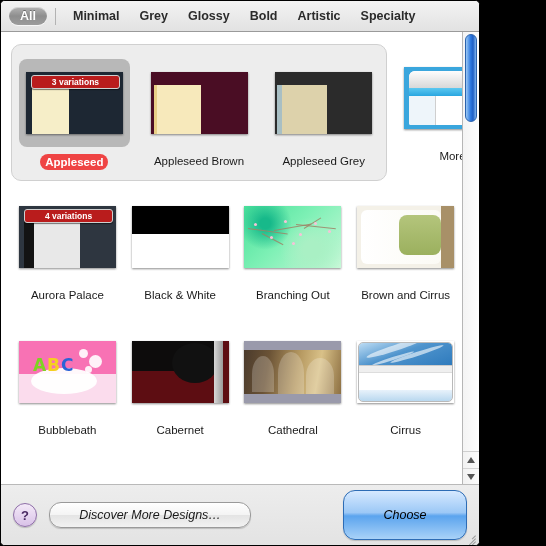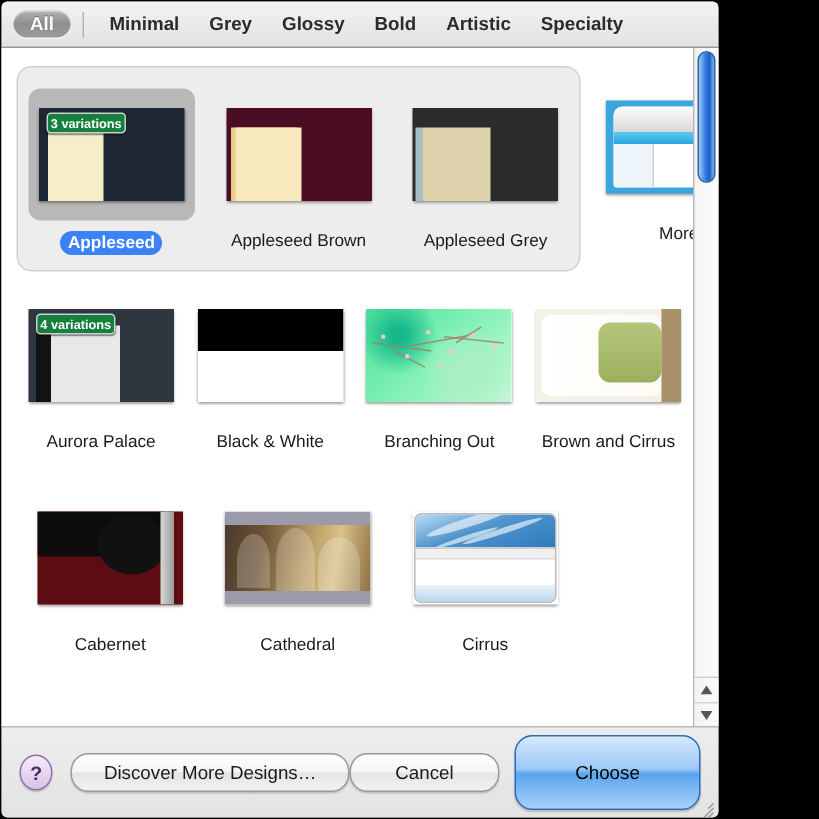--- a/index.html
+++ b/index.html
@@ -58,29 +58,29 @@
   .thumb{
     width:97px;height:62px;position:relative;overflow:hidden;
     box-shadow:0 1px 2px rgba(0,0,0,.45);
     background:#fff;
   }
   .label{
     margin-top:7px;font-size:11.5px;color:#1a1a1a;text-align:center;
     line-height:14px;white-space:nowrap;
   }
   .label.pill{
-    background:#3b82f6;color:#fff;border-radius:8px;padding:1px 5px;
+    background:#ef4444;color:#fff;border-radius:8px;padding:1px 5px;
     font-weight:bold;
     text-align:center;
   }
   .badge{
     position:absolute;left:5px;top:3px;z-index:4;
     font-size:8.5px;font-weight:bold;color:#fff;
-    background:#15803d;border:1px solid #cfcfcf;border-radius:3px;
-    padding:0px 2px;line-height:12px;white-space:nowrap;
+    background:#b91c1c;border:1px solid #cfcfcf;border-radius:3px;
+    padding:0px 20px;line-height:12px;white-space:nowrap;
     box-shadow:0 1px 1px rgba(0,0,0,.5);
   }
   .plainrow{display:flex;margin-top:4px;padding-left:10px;}
   
   .t-appleseed{background:#1d2733;}
   .t-appleseed .pane{position:absolute;left:6px;top:9px;width:37px;bottom:0;background:#f6eec8;}
   .t-brown{background:#4a0d24;}
   .t-brown .pane{position:absolute;left:6px;top:13px;width:44px;bottom:0;background:#f7e9bb;box-shadow:-3px 0 0 #e8cf86;}
   .t-grey{background:#2b2b2b;}
   .t-grey .pane{position:absolute;left:7px;top:13px;width:45px;bottom:0;background:#ddd2ab;}
@@ -156,21 +156,21 @@
     width:22px;height:22px;border-radius:50%;
     background:linear-gradient(to bottom,#f4eaf8,#d9c2e8);
     border:1px solid #8f6fa8;color:#4a2a63;font-weight:bold;font-size:13px;
     display:flex;align-items:center;justify-content:center;cursor:default;
     box-shadow:0 1px 1px rgba(0,0,0,.2);
   }
   .btn{
     height:24px;border-radius:12px;border:1px solid #9a9a9a;
     background:linear-gradient(to bottom,#ffffff 0%,#f4f4f4 48%,#e4e4e4 52%,#f2f2f2 100%);
     font-size:12.5px;color:#1a1a1a;display:flex;align-items:center;justify-content:center;
-    padding:0 16px;cursor:default;box-shadow:0 1px 1px rgba(0,0,0,.18);white-space:nowrap;
+    padding:0 16px;cursor:default;box-shadow:0 1px 1px rgba(0,0,0,.18);white-space:nowrap;font-style:italic;
   }
   .btn.discover{margin-left:12px;width:200px;padding:0;}
   .btn.cancel{width:98px;padding:0;}
   .btn.choose{
     width:98px;padding:12px;margin-left:10px;color:#000;
     background:linear-gradient(to bottom,#d6e9ff 0%,#9cc8f6 45%,#5ba4ee 52%,#a9d2f8 100%);
     border:1px solid #2d6cb5;
   }
   .right-group{margin-left:auto;display:flex;align-items:center;}
   .grip{position:absolute;right:3px;bottom:2px;width:13px;height:13px;}
@@ -290,20 +290,34 @@
               <div class="card"></div>
               <div class="green"></div>
               <div class="tan"></div>
             </div>
           </div>
           <div class="label">Brown and Cirrus</div>
         </div>
       </div>
 
       <div class="plainrow" style="margin-top:18px;">
+        <div class="cell">
+          <div class="thumbwrap">
+            <div class="thumb t-bub">
+              <div class="top"></div>
+              <div class="bot"></div>
+              <div class="foam"></div>
+              <div class="bub" style="left:60px;top:8px;width:9px;height:9px;"></div>
+              <div class="bub" style="left:70px;top:14px;width:13px;height:13px;"></div>
+              <div class="bub" style="left:66px;top:25px;width:7px;height:7px;"></div>
+              <div class="abc"><span class="a">A</span><span class="b">B</span><span class="c">C</span></div>
+            </div>
+          </div>
+          <div class="label">Bubblebath</div>
+        </div>
 
         <div class="cell">
           <div class="thumbwrap">
             <div class="thumb t-cab">
               <div class="dark"></div>
               <div class="bowl"></div>
               <div class="gl"></div>
             </div>
           </div>
           <div class="label">Cabernet</div>
@@ -358,21 +372,20 @@
             </svg>
         </div>
       </div>
     </div>
   </div>
 
   <div class="bottom">
     <div class="helpbtn">?</div>
     <div class="btn discover">Discover More Designs…</div>
     <div class="right-group">
-      <div class="btn cancel">Cancel</div>
       <div class="btn choose">Choose</div>
     </div>
     <div class="grip">
       <i style="width:13px;bottom:1px;"></i>
       <i style="width:9px;bottom:4px;"></i>
       <i style="width:5px;bottom:7px;"></i>
     </div>
   </div>
 </div>
 

